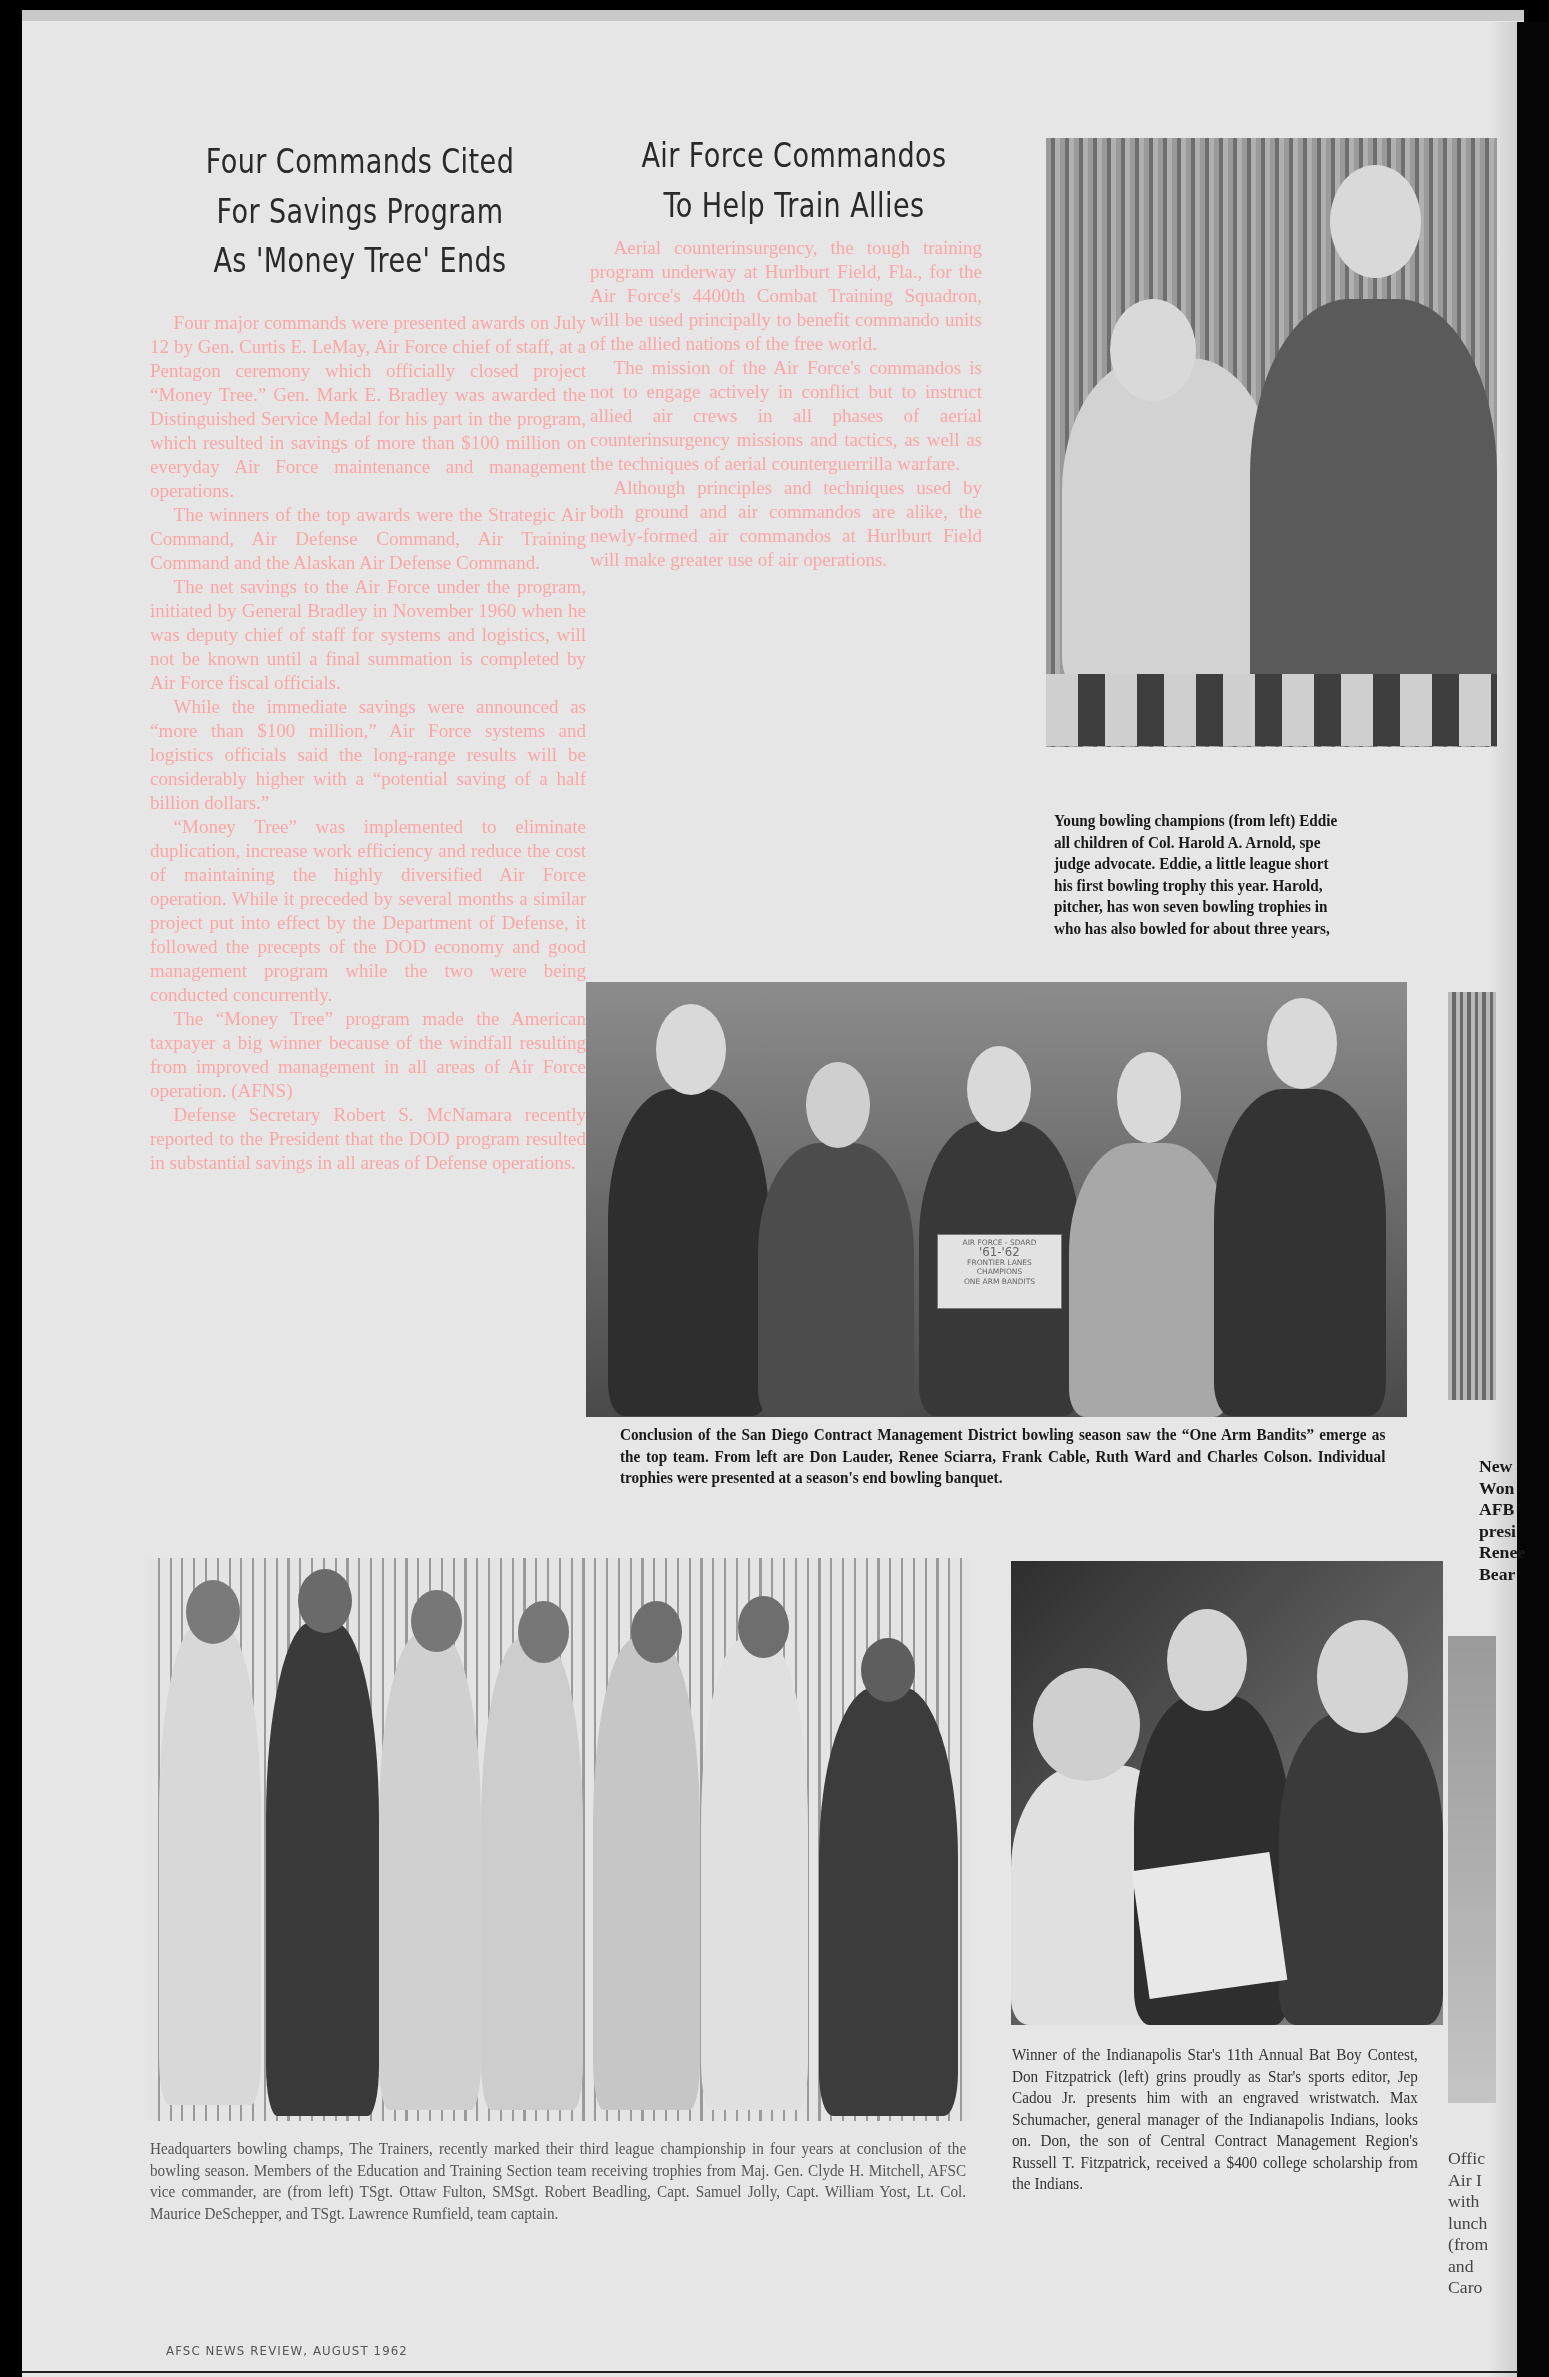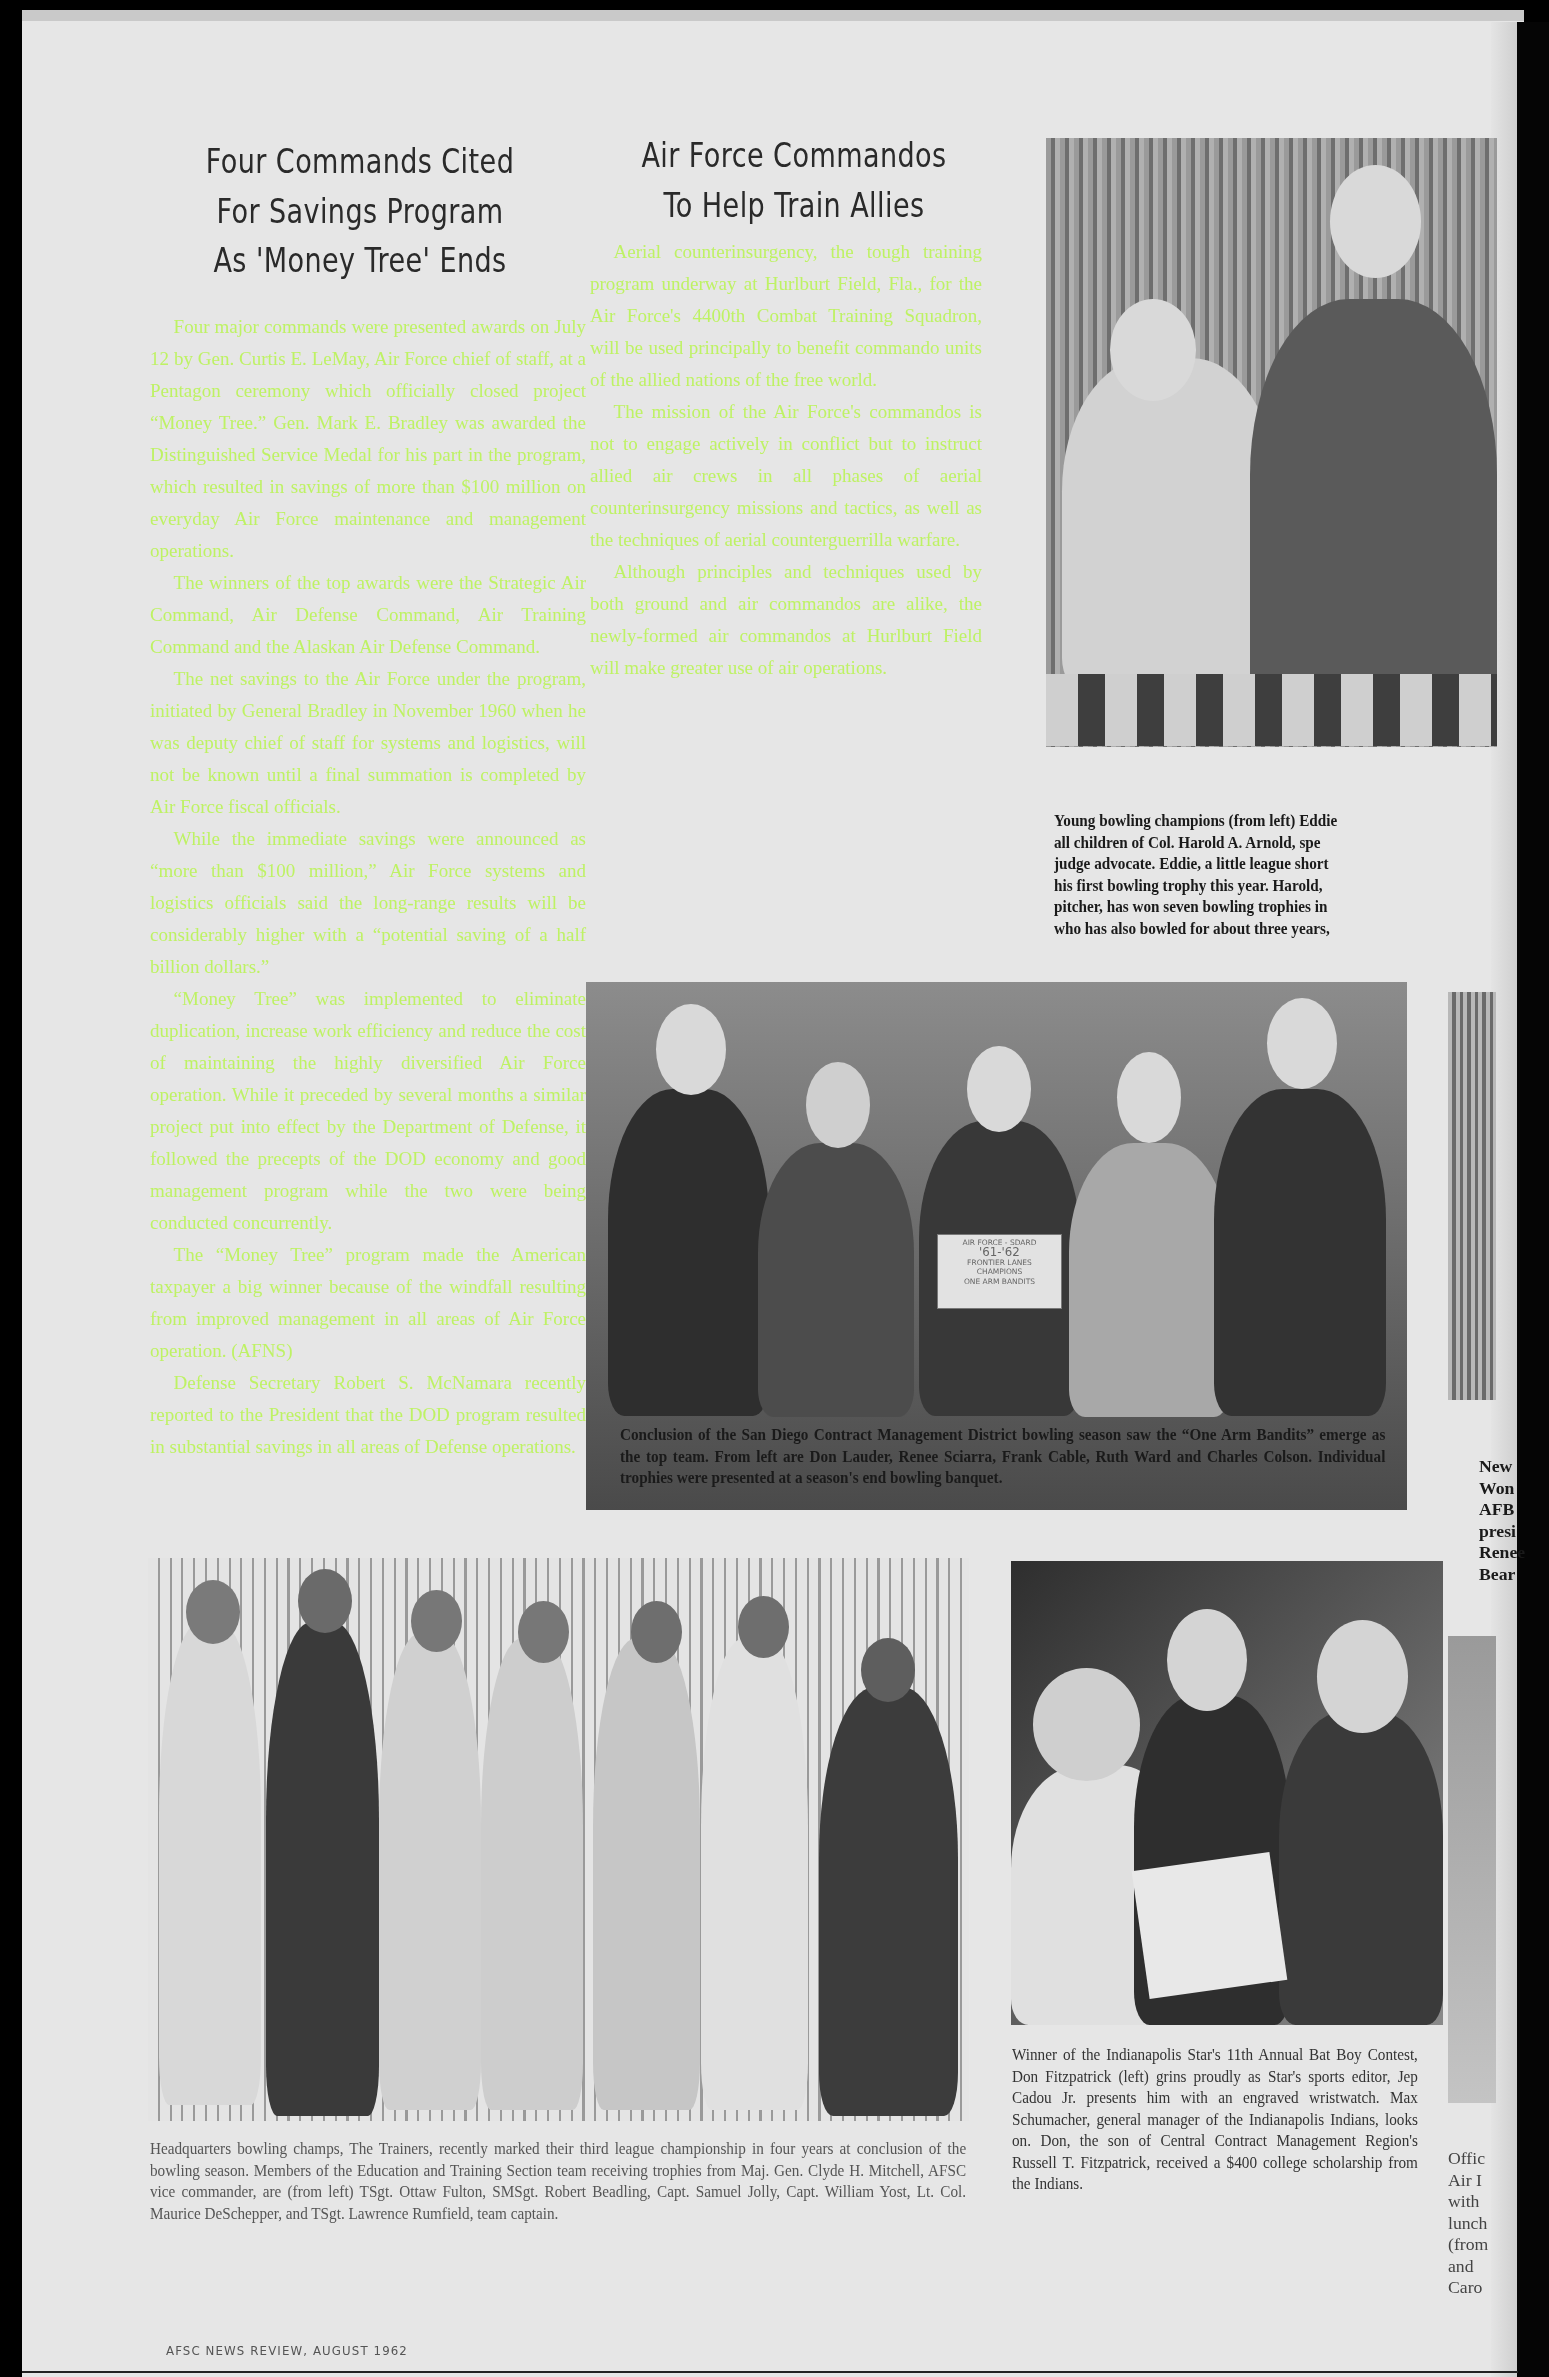--- a/index.html
+++ b/index.html
@@ -3,21 +3,21 @@
 <meta charset="utf-8">
 <style>
   html, body { margin: 0; padding: 0; background: #000; }
   body { width: 1549px; height: 2377px; position: relative; overflow: hidden; font-family: "Liberation Serif", serif; color: #1c1c1c; }
   .page { position: absolute; left: 21.5px; top: 9.7px; width: 1502px; height: 2368px; background: #e6e6e6; }
   .topbar { position: absolute; left: 21.5px; top: 9.7px; width: 1502px; height: 11.8px; background: #c9c9c9; }
   .edge-right { position: absolute; left: 1517px; top: 21.5px; width: 32px; height: 2356px; background: #050505; }
   .shade-right { position: absolute; left: 1491px; top: 21.5px; width: 26px; height: 2356px; background: linear-gradient(to right, #e4e4e4, #cfcfcf); }
   .headline { position: absolute; font-family: "DejaVu Sans", sans-serif; font-weight: normal; text-align: center; color: #2a2a2a; letter-spacing: 0.5px; transform: scaleX(0.82); transform-origin: center top; }
   .headline div { line-height: 1.5; }
-  .body-text { position: absolute; font-size: 19px; line-height: 32px; text-align: justify; color: #bef264; }
+  .body-text { position: absolute; font-size: 19px; line-height: 24px; text-align: justify; color: #fca5a5; }
   .body-text p { margin: 0; text-indent: 23.6px; }
   .caption { position: absolute; font-size: 17.7px; line-height: 21.5px; font-weight: bold; text-align: justify; color: #1a1a1a; transform: scaleX(0.86); transform-origin: left top; }
   .caption.light { color: #555; font-weight: normal; }
   .photo { position: absolute; background: #6b6b6b; overflow: hidden; }
   .photo .bg { position: absolute; inset: 0; }
   .figure { position: absolute; border-radius: 40% 40% 10% 10%; }
   .head { position: absolute; border-radius: 50%; background: #d9d9d9; }
   .footer { position: absolute; left: 166px; top: 2344px; font-family: "DejaVu Sans", sans-serif; font-size: 11.8px; letter-spacing: 1.1px; color: #555; }
   .footer-rule { position: absolute; left: 21.5px; top: 2371px; width: 1496px; height: 2.1px; background: #222; }
   .strip-text { position: absolute; font-size: 17.7px; line-height: 21.5px; font-weight: bold; color: #1a1a1a; overflow: hidden; white-space: nowrap; }
@@ -69,21 +69,21 @@
 </div>
 <div class="caption" style="left:1054px; top:810px; width:494px; white-space:nowrap; overflow:hidden;">
   <div>Young bowling champions (from left) Eddie</div>
   <div>all children of Col. Harold A. Arnold, spe</div>
   <div>judge advocate. Eddie, a little league short</div>
   <div>his first bowling trophy this year. Harold,</div>
   <div>pitcher, has won seven bowling trophies in</div>
   <div>who has also bowled for about three years,</div>
 </div>
 
-<div class="photo" style="left:586px; top:982px; width:821px; height:528px; background:#5c5c5c;">
+<div class="photo" style="left:586px; top:982px; width:821px; height:435px; background:#5c5c5c;">
   <div class="bg" style="background: linear-gradient(#8c8c8c, #4a4a4a);"></div>
   <div class="figure" style="left:21.5px; top:107px; width:161px; height:327px; background:#2e2e2e;"></div>
   <div class="head" style="left:70px; top:21.5px; width:70px; height:91px;"></div>
   <div class="figure" style="left:172px; top:161px; width:156px; height:274px; background:#4c4c4c;"></div>
   <div class="head" style="left:220px; top:80px; width:64px; height:86px; background:#cfcfcf;"></div>
   <div class="figure" style="left:333px; top:139px; width:161px; height:295px; background:#383838;"></div>
   <div class="head" style="left:381px; top:64px; width:64px; height:86px;"></div>
   <div class="figure" style="left:483px; top:161px; width:161px; height:274px; background:#a8a8a8;"></div>
   <div class="head" style="left:531px; top:70px; width:64px; height:91px;"></div>
   <div class="figure" style="left:628px; top:107px; width:172px; height:327px; background:#333;"></div>

